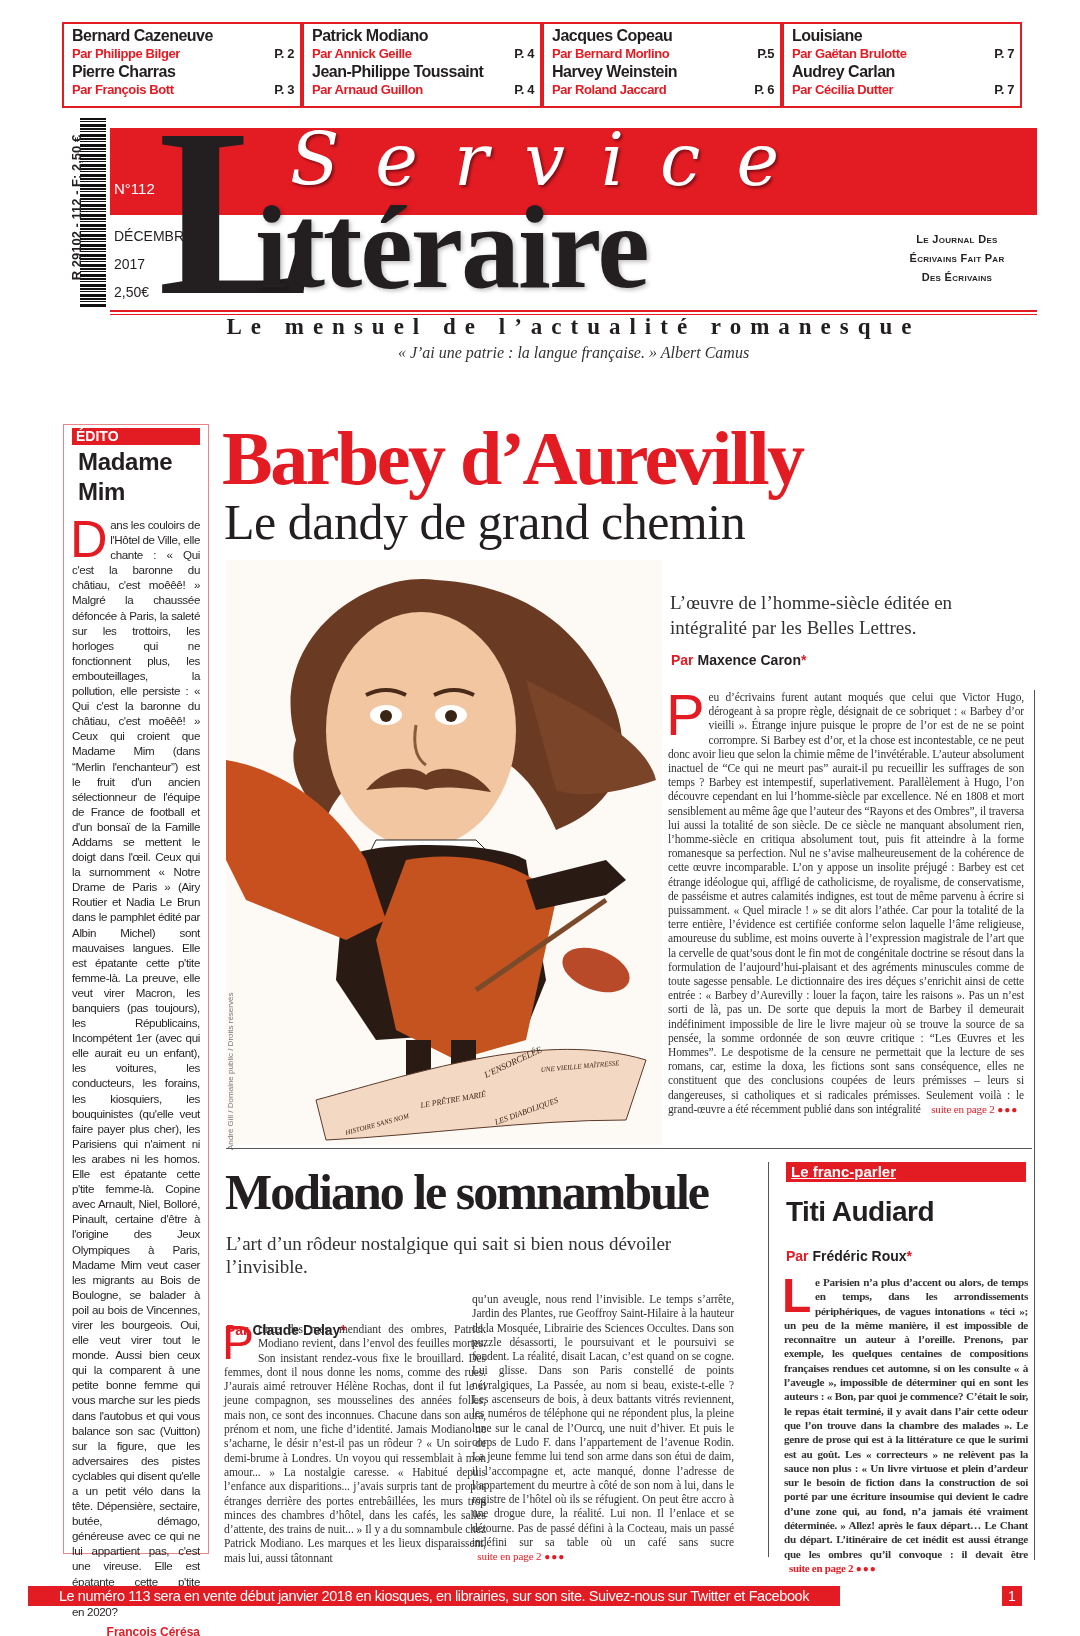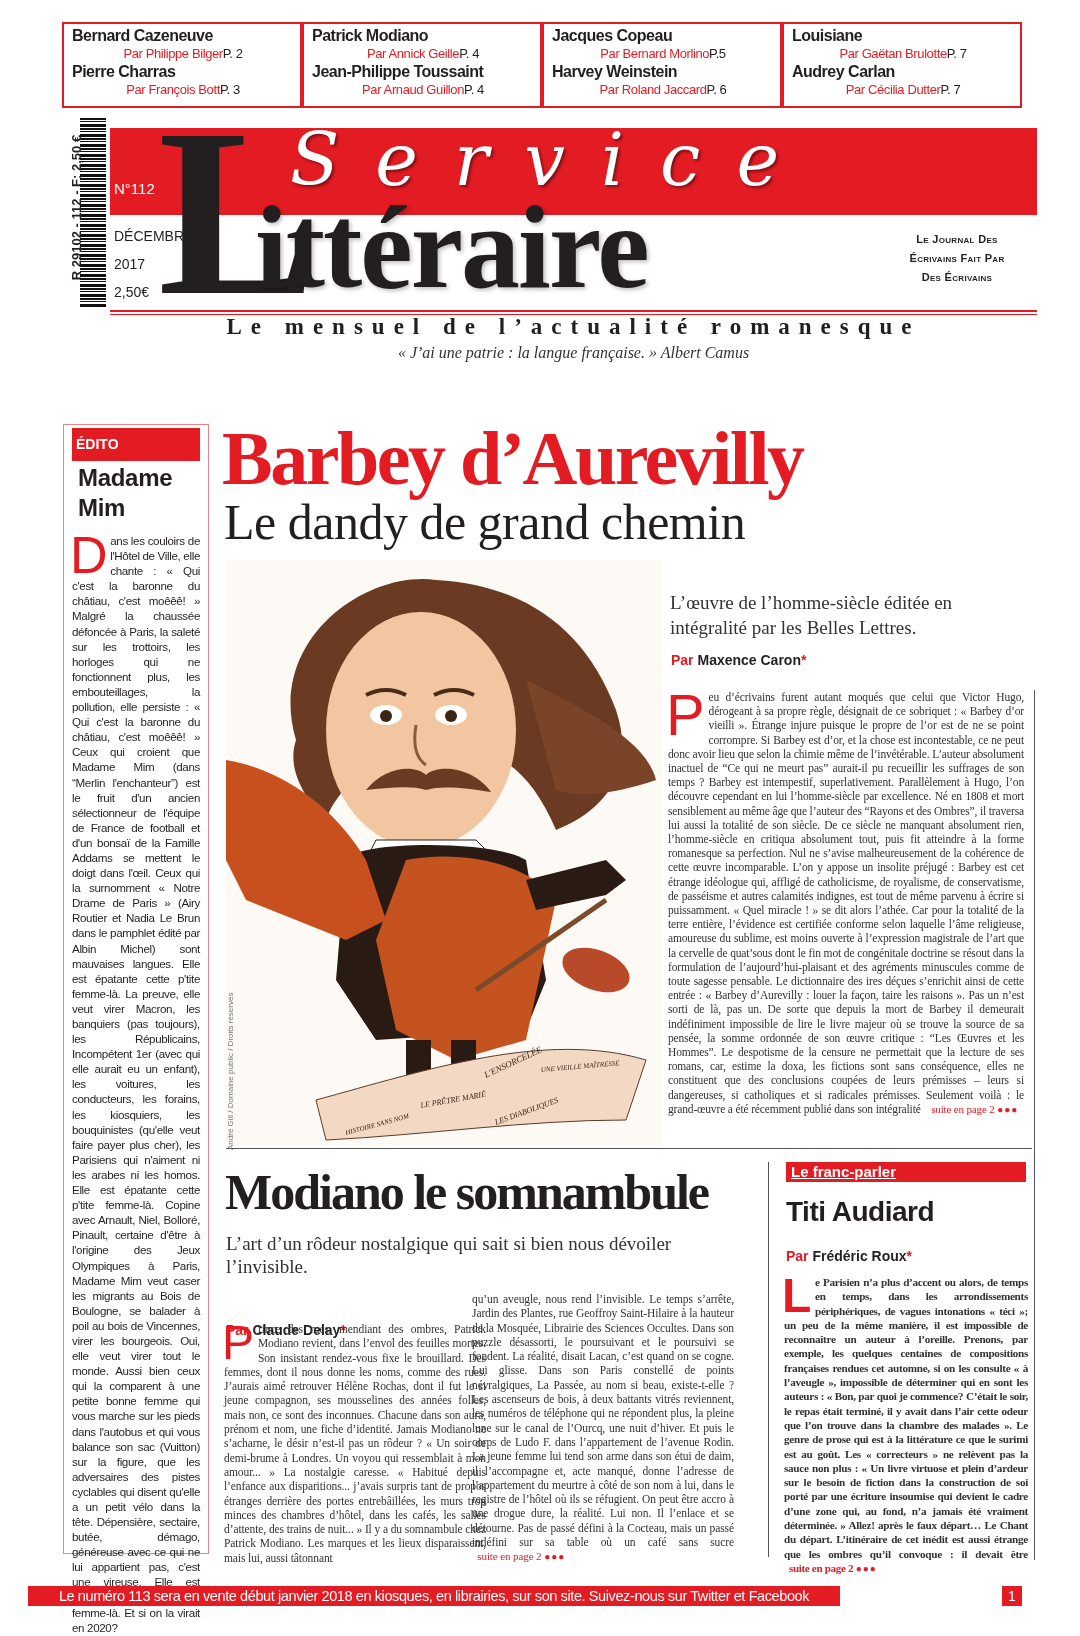--- a/index.html
+++ b/index.html
@@ -2,21 +2,21 @@
 <html><head>
 <meta charset="utf-8">
 <style>
   * { box-sizing: border-box; margin: 0; padding: 0; }
   body { width: 1080px; height: 1636px; background: #fff; position: relative; overflow: hidden; font-family: "Liberation Sans", sans-serif; color: #231f20; }
 
   
   .teasers { position: absolute; top: 22px; left: 62px; width: 960px; height: 86px; display: flex; }
   .teaser { border: 2px solid #e31b23; flex: 1; padding: 2px 6px 2px 8px; }
   .teaser .name { font-weight: bold; font-size: 16px; letter-spacing: -0.5px; line-height: 19px; color: #231f20; }
-  .teaser .byline { display: flex; justify-content: center; font-size: 13px; font-weight: normal; line-height: 17px; letter-spacing: -0.4px; }
+  .teaser .byline { display: flex; justify-content: space-between; font-size: 13px; font-weight: bold; line-height: 17px; letter-spacing: -0.4px; }
   .teaser .byline .by { color: #e31b23; }
   .teaser .byline .pg { color: #231f20; }
 
   
   .masthead { position: absolute; top: 118px; left: 40px; width: 1000px; height: 290px; }
   .barcode { position: absolute; left: 20px; top: 0; width: 46px; height: 190px; display: flex; }
   .barcode .bars { position: absolute; right: 0; top: 0; width: 26px; height: 190px;
      background: repeating-linear-gradient(180deg,#111 0 2px,#fff 2px 3px,#111 3px 4px,#fff 4px 6px,#111 6px 9px,#fff 9px 10px); }
   .barcode .code { position: absolute; left: -64px; top: 82px; transform: rotate(-90deg); font-size: 13px; font-weight: bold; width: 160px; text-align: center; white-space: nowrap; }
   .redband { position: absolute; left: 70px; top: 10px; width: 927px; height: 87px; background: #e31b23; }
@@ -29,21 +29,21 @@
   .rule-red { position: absolute; left: 70px; top: 192px; width: 927px; border-top: 2px solid #e31b23; }
   .rule-red2 { position: absolute; left: 70px; top: 196px; width: 927px; border-top: 1px solid #e31b23; }
   .tagline { position: absolute; left: 70px; top: 196px; width: 927px; text-align: center; font-family: "Liberation Serif", serif; font-weight: bold; font-size: 23px; letter-spacing: 9px; }
   .quote { position: absolute; left: 70px; top: 226px; width: 927px; text-align: center; font-family: "Liberation Serif", serif; font-style: italic; font-size: 16px; color: #333; }
   .site-row { position: absolute; left: 22px; top: 248px; width: 975px; display: flex; align-items: center; }
   .site-row .hr { flex: 1; border-top: 1px solid #555; margin-top: 6px; }
   .site-row .url { color: #e31b23; font-size: 19px; padding: 0 10px; }
 
   
   .edito { position: absolute; left: 63px; top: 424px; width: 146px; height: 1130px; border: 1.5px solid #e8848a; padding: 3px 8px; }
-  .edito .label { background: #e31b23; color: #fff; font-weight: bold; font-size: 14px; padding: 8px 4px; line-height: 17px; }
+  .edito .label { background: #e31b23; color: #fff; font-weight: bold; font-size: 14px; padding: 0 4px; line-height: 17px; }
   .edito h2 { font-size: 24px; font-weight: bold; line-height: 30px; margin: 2px 0 10px 6px; letter-spacing: -0.3px; }
   .edito .body { font-size: 11.6px; line-height: 15.1px; text-align: justify; letter-spacing: -0.35px; }
   .dropcap { float: left; color: #e31b23; font-size: 52px; line-height: 44px; margin: 0 3px 0 -2px; font-family: "Liberation Sans", sans-serif; }
   .edito .sig { color: #e31b23; font-weight: bold; font-size: 12px; text-align: right; margin-top: 6px; }
 
   
   .headline { position: absolute; left: 222px; top: 418px; font-family: "Liberation Serif", serif; font-weight: bold; font-size: 76px; line-height: 80px; color: #e31b23; letter-spacing: -2.5px; }
   .subheadline { position: absolute; left: 224px; top: 492px; font-family: "Liberation Serif", serif; font-size: 50px; line-height: 60px; color: #231f20; letter-spacing: -0.5px; }
 
   

